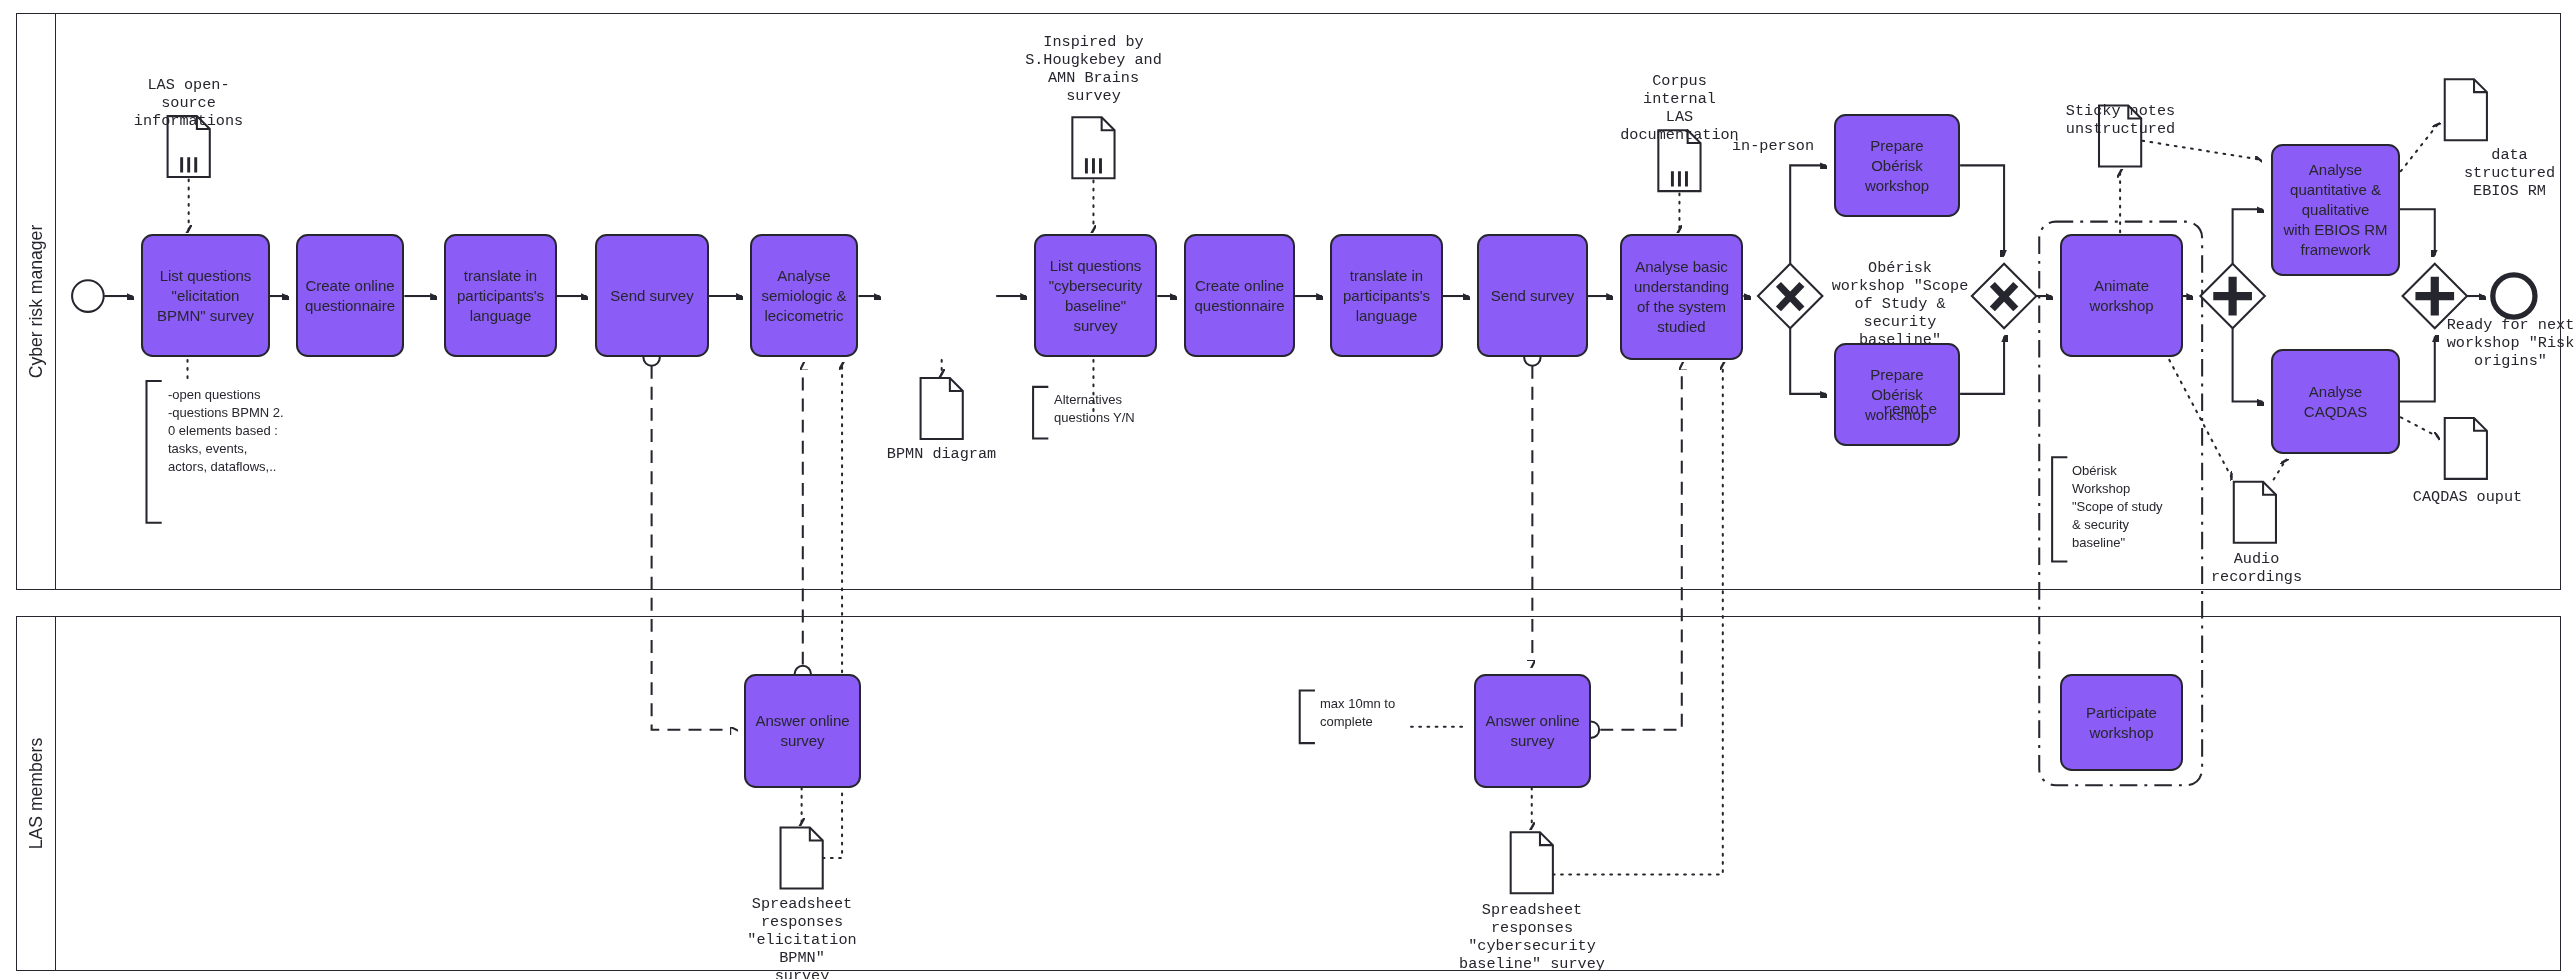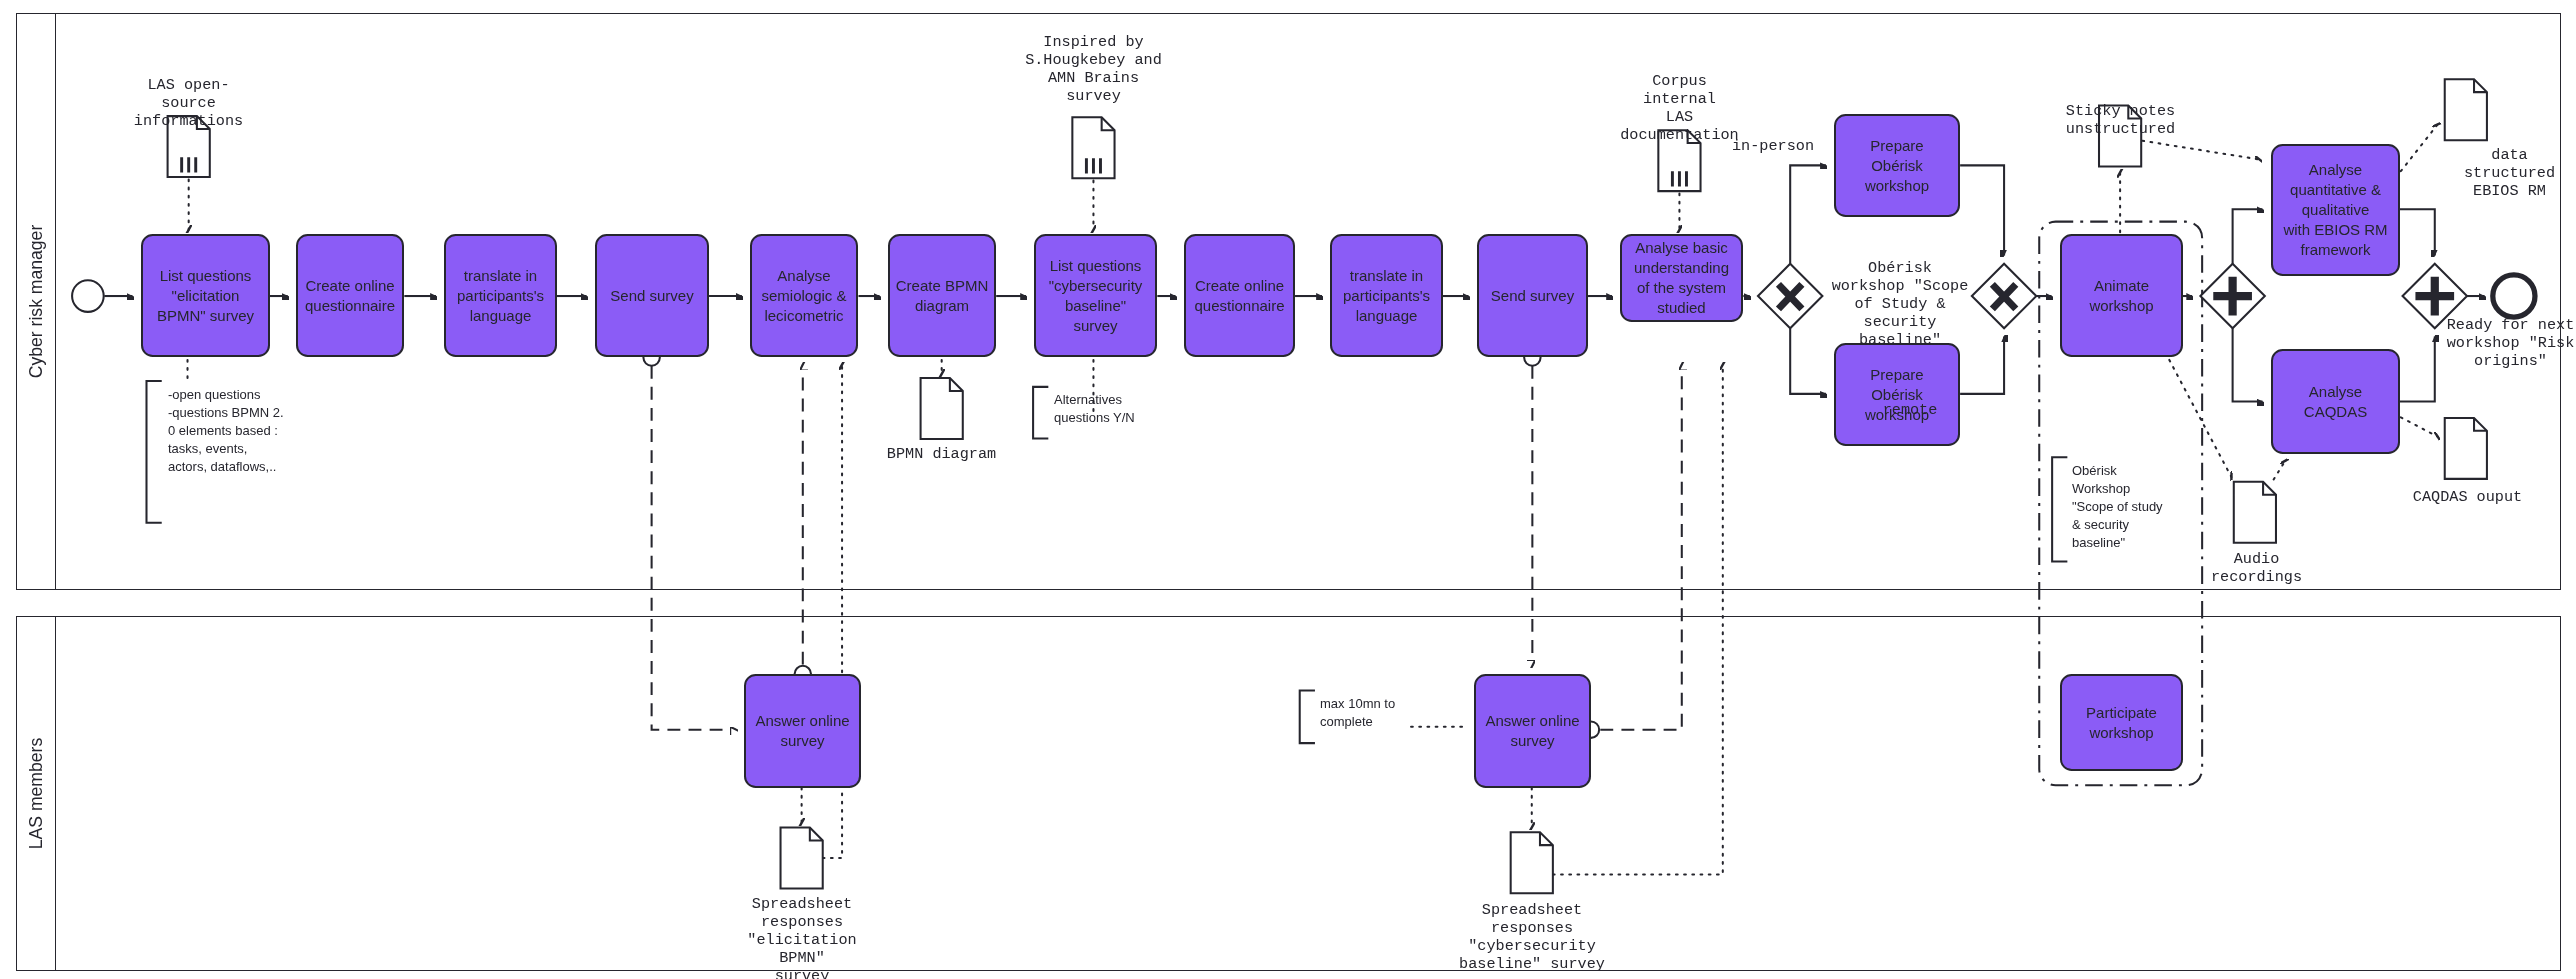--- a/index.html
+++ b/index.html
@@ -189,33 +189,31 @@
 BPMN" survey</div>
   <div class="task" style="left:296px;top:234px;width:108px;height:123px;">Create online
 questionnaire</div>
   <div class="task" style="left:444px;top:234px;width:113px;height:123px;">translate in
 participants's
 language</div>
   <div class="task" style="left:595px;top:234px;width:114px;height:123px;">Send survey</div>
   <div class="task" style="left:750px;top:234px;width:108px;height:123px;">Analyse
 semiologic &amp;
 lecicometric</div>
-  <div class="task" style="left:888px;top:234px;width:108px;height:123px;">Create BPMN
-diagram</div>
   <div class="task" style="left:1034px;top:234px;width:123px;height:123px;">List questions
 "cybersecurity
 baseline"
 survey</div>
   <div class="task" style="left:1184px;top:234px;width:111px;height:123px;">Create online
 questionnaire</div>
   <div class="task" style="left:1330px;top:234px;width:113px;height:123px;">translate in
 participants's
 language</div>
   <div class="task" style="left:1477px;top:234px;width:111px;height:123px;">Send survey</div>
-  <div class="task" style="left:1620px;top:234px;width:123px;height:88px;">Analyse basic
+  <div class="task" style="left:1620px;top:234px;width:123px;height:126px;">Analyse basic
 understanding
 of the system
 studied</div>
   <div class="task" style="left:1834px;top:114px;width:126px;height:103px;">Prepare
 Obérisk
 workshop</div>
   <div class="task" style="left:1834px;top:343px;width:126px;height:103px;">Prepare
 Obérisk
 workshop</div>
   <div class="task" style="left:2060px;top:234px;width:123px;height:123px;">Animate

